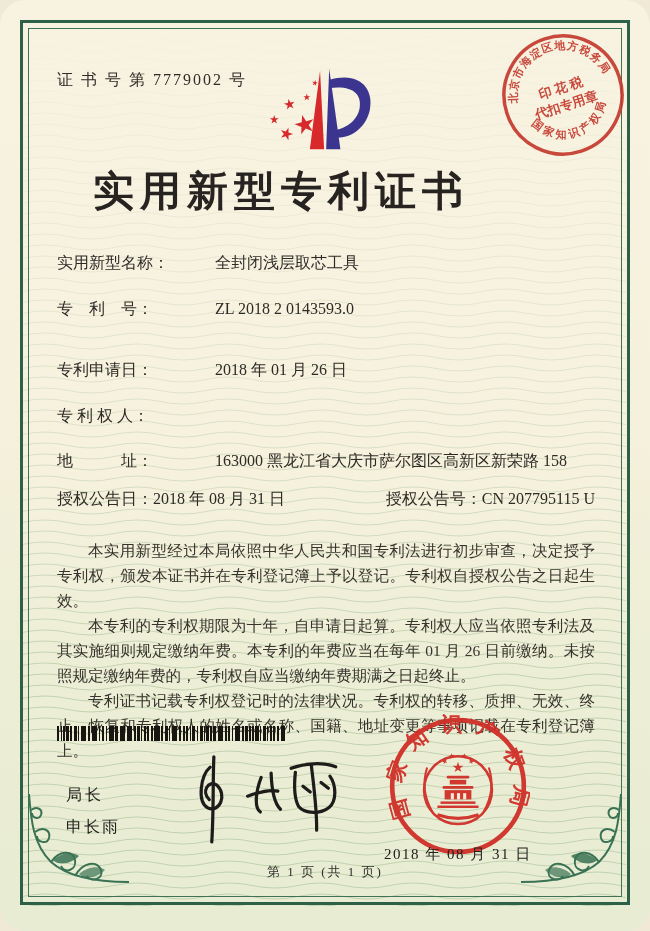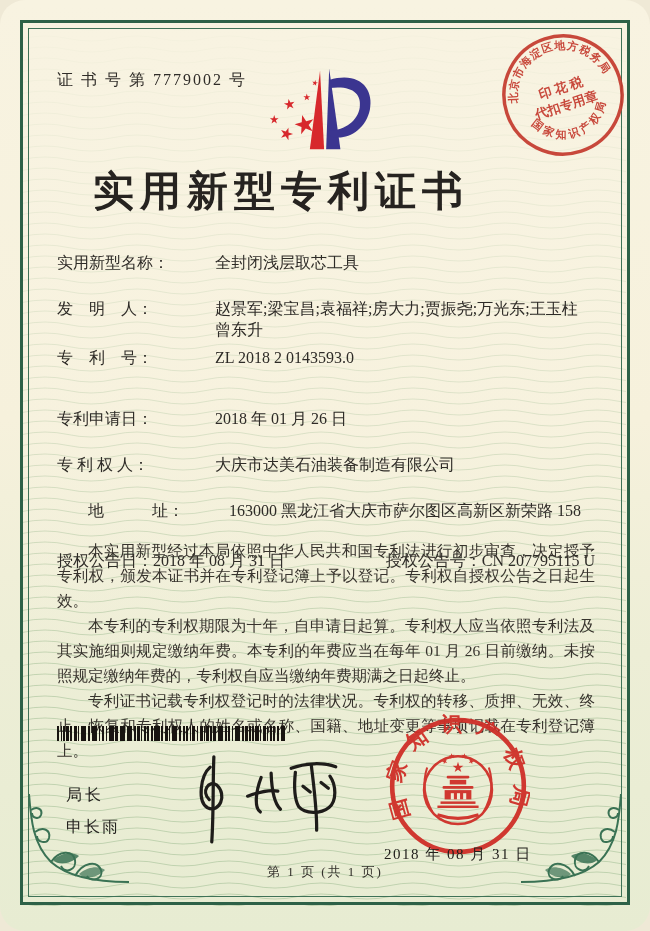--- a/index.html
+++ b/index.html
@@ -127,40 +127,32 @@
     </g>
   </svg>
 
   <div class="layer title">实用新型专利证书</div>
 
   <div class="layer fields">
     <div class="frow" style="margin-bottom:24px;">
       <span class="flabel">实用新型名称：</span>
       <span class="fvalue">全封闭浅层取芯工具</span>
     </div>
-    <div class="frow" style="margin-bottom:6px;">
-      <span class="flabel">发　明　人：</span>
-      <span class="fvalue">
-        <span>赵景军;梁宝昌;袁福祥;房大力;贾振尧;万光东;王玉柱</span><br>
-        <span>曾东升</span>
-      </span>
-    </div>
     <div class="frow" style="margin-bottom:40px;">
       <span class="flabel">专　利　号：</span>
       <span class="fvalue">ZL 2018 2 0143593.0</span>
     </div>
     <div class="frow" style="margin-bottom:24px;">
       <span class="flabel">专利申请日：</span>
       <span class="fvalue">2018 年 01 月 26 日</span>
     </div>
     <div class="frow" style="margin-bottom:24px;">
       <span class="flabel">专 利 权 人：</span>
-      <span class="fvalue">大庆市达美石油装备制造有限公司</span>
-    </div>
-    <div class="frow" style="margin-bottom:29px;text-align:center;">
+    </div>
+    <div class="frow" style="margin-bottom:16px;">
       <span class="flabel">地　　　址：</span>
       <span class="fvalue">163000 黑龙江省大庆市萨尔图区高新区新荣路 158</span>
     </div>
     <div class="frow split">
       <span class="pair">
         <span class="flabel2">授权公告日：</span>
         <span>2018 年 08 月 31 日</span>
       </span>
       <span class="pair">
         <span class="flabel2">授权公告号：</span>

